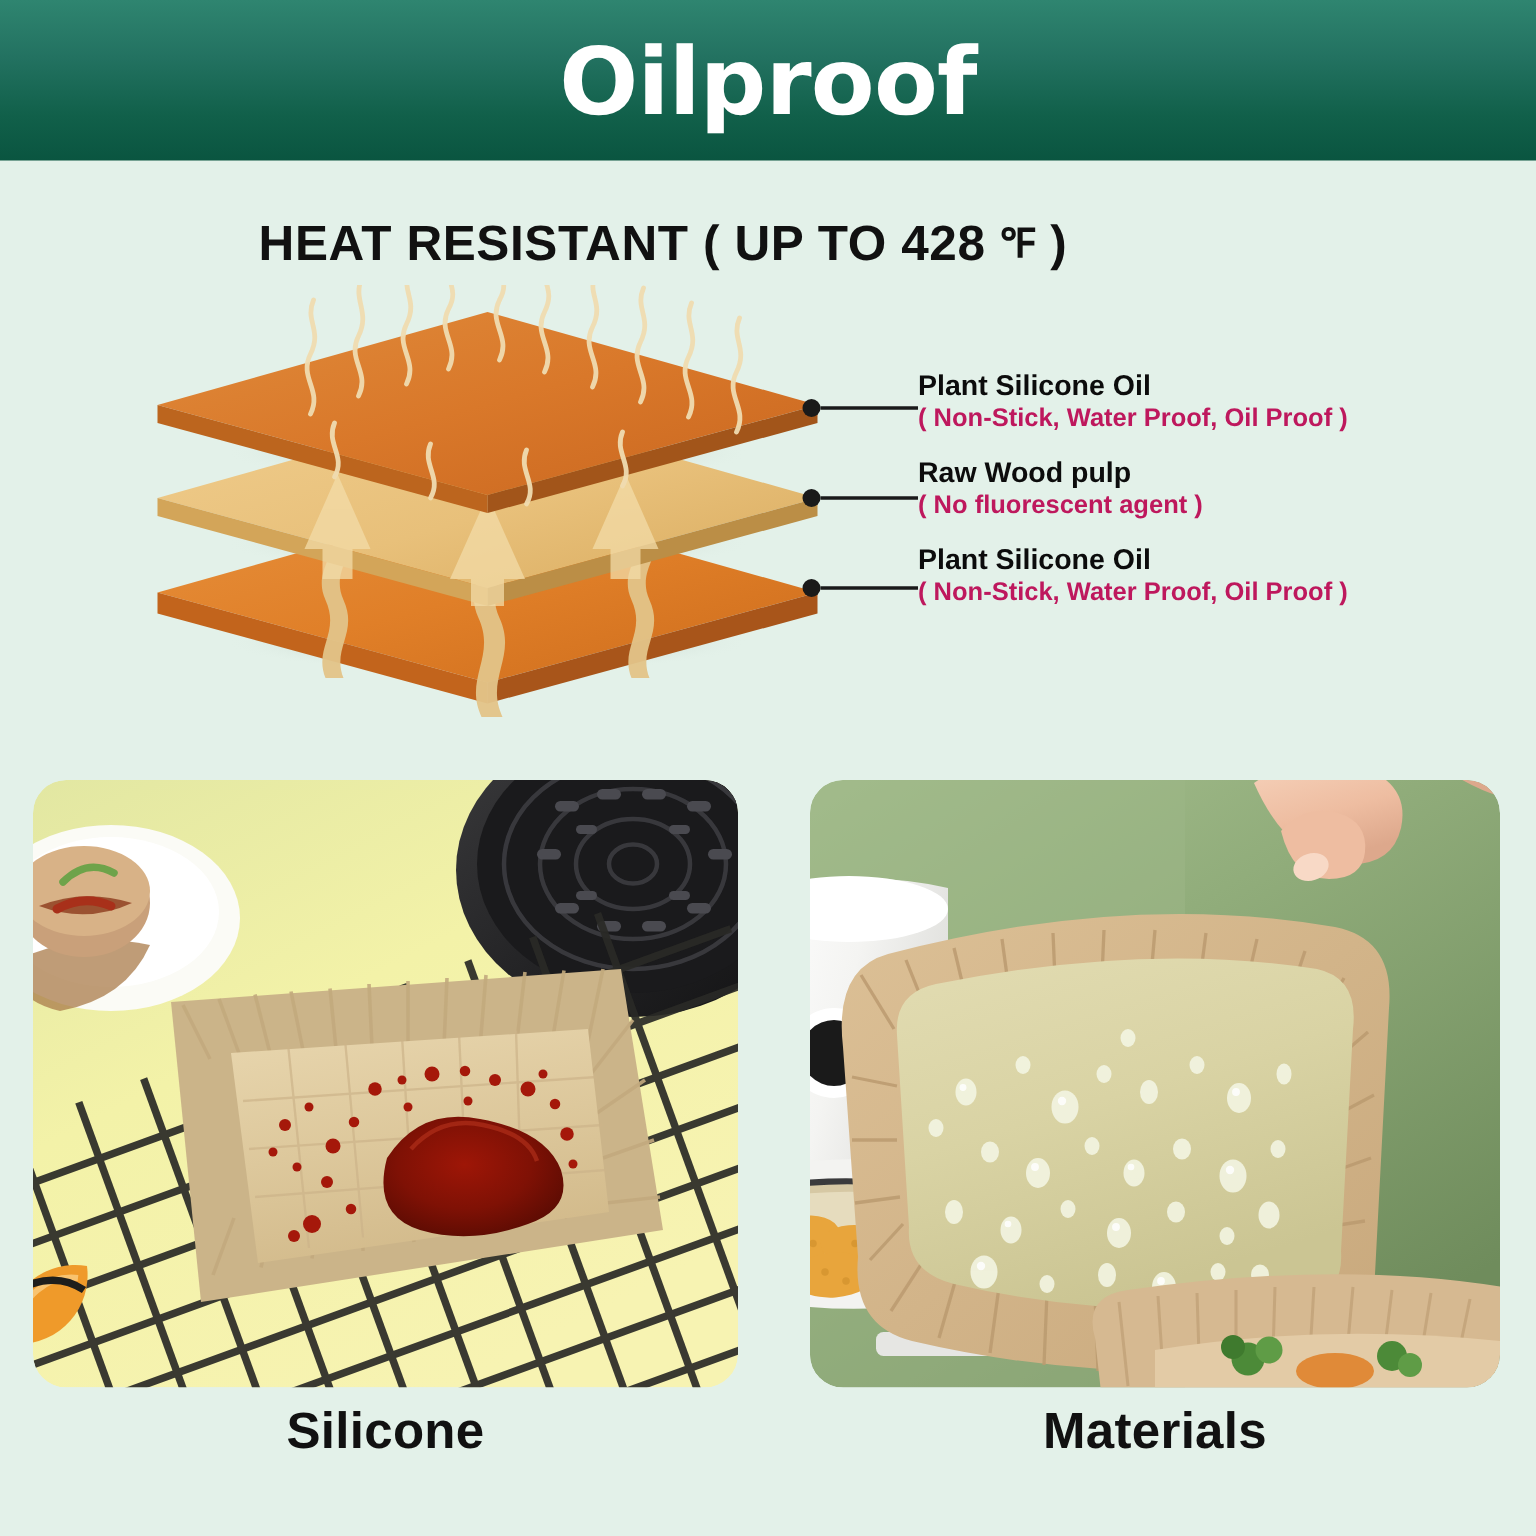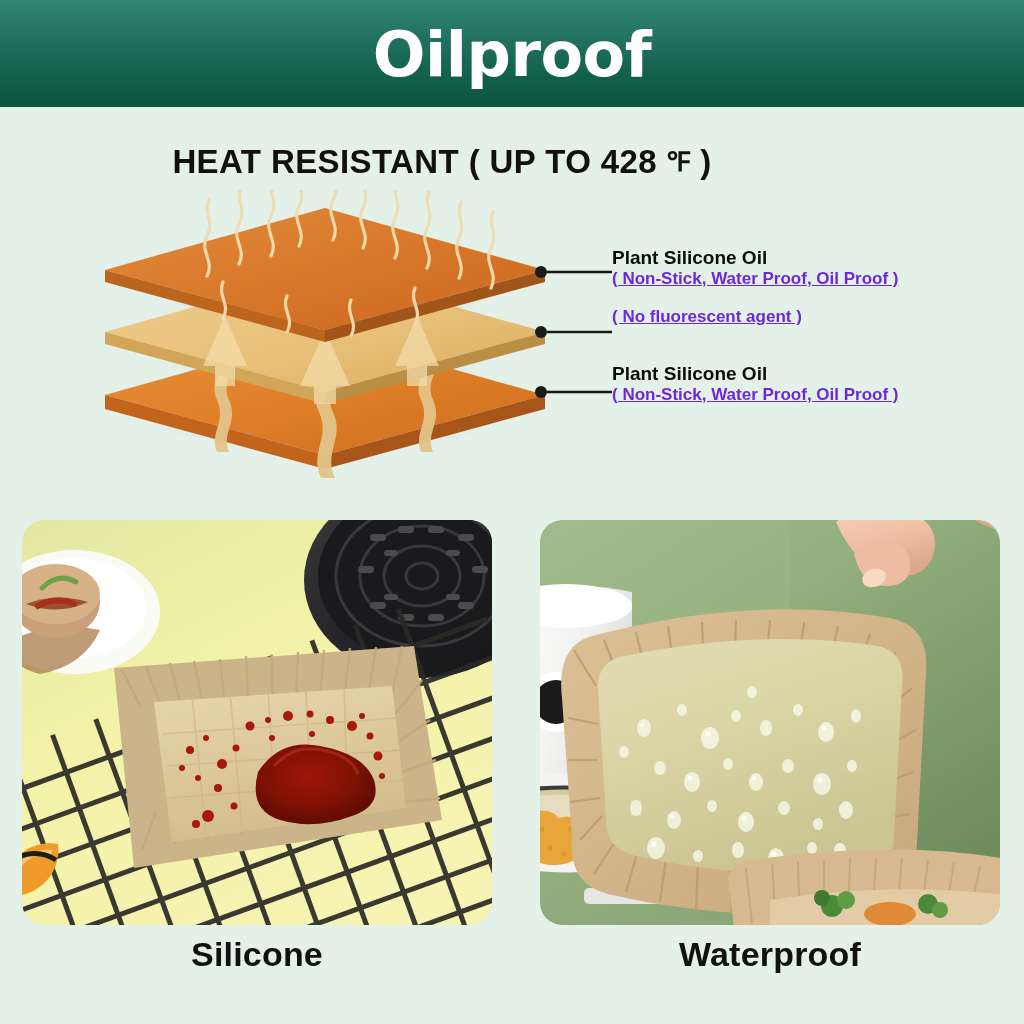--- a/index.html
+++ b/index.html
@@ -56,27 +56,26 @@
   .callout.c1{top:58px;}
   .callout.c2{top:116px;}
   .callout-title{
     color:#0c0c0c;
     font-size:19px;
     font-weight:700;
     line-height:1.05;
     white-space:nowrap;
   }
   .callout-sub{
-    color:#6d28d9;
+    color:#be185d;
     font-size:17px;
     font-weight:700;
     line-height:1.15;
     margin-top:1px;
     white-space:nowrap;
-    text-decoration:underline;
   }
 
   
   .leaders{position:absolute;left:0;top:0;width:1024px;height:1024px;pointer-events:none;}
 
   
   .photo{
     position:absolute;
     border-radius:22px;
     overflow:hidden;
@@ -193,20 +192,21 @@
   <circle cx="541" cy="392" r="6" fill="#1a1a1a"></circle>
   <line x1="547" y1="392" x2="612" y2="392" stroke="#1a1a1a" stroke-width="2.4"></line>
 </svg>
 
 <div class="callouts">
   <div class="callout c0">
     <div class="callout-title">Plant Silicone Oil</div>
     <div class="callout-sub">( Non-Stick, Water Proof, Oil Proof )</div>
   </div>
   <div class="callout c1">
+    <div class="callout-title">Raw Wood pulp</div>
     <div class="callout-sub">( No fluorescent agent )</div>
   </div>
   <div class="callout c2">
     <div class="callout-title">Plant Silicone Oil</div>
     <div class="callout-sub">( Non-Stick, Water Proof, Oil Proof )</div>
   </div>
 </div>
 
 <div class="photo photo-left">
   <svg width="470" height="405" viewBox="0 0 470 405" xmlns="http://www.w3.org/2000/svg">
@@ -561,13 +561,13 @@
           <circle cx="306" cy="380" r="9" fill="#5f9c46"></circle>
           <circle cx="282" cy="378" r="8" fill="#3f7a2e"></circle>
           <ellipse cx="350" cy="394" rx="26" ry="12" fill="#e08a38"></ellipse>
           <circle cx="388" cy="384" r="10" fill="#4c8a38"></circle>
           <circle cx="400" cy="390" r="8" fill="#5f9c46"></circle>
         </g>
       </g>
     </g>
   </svg>
 </div>
-<div class="caption caption-right">Waterproof</div>
+<div class="caption caption-right">Materials</div>
 
 </body></html>

